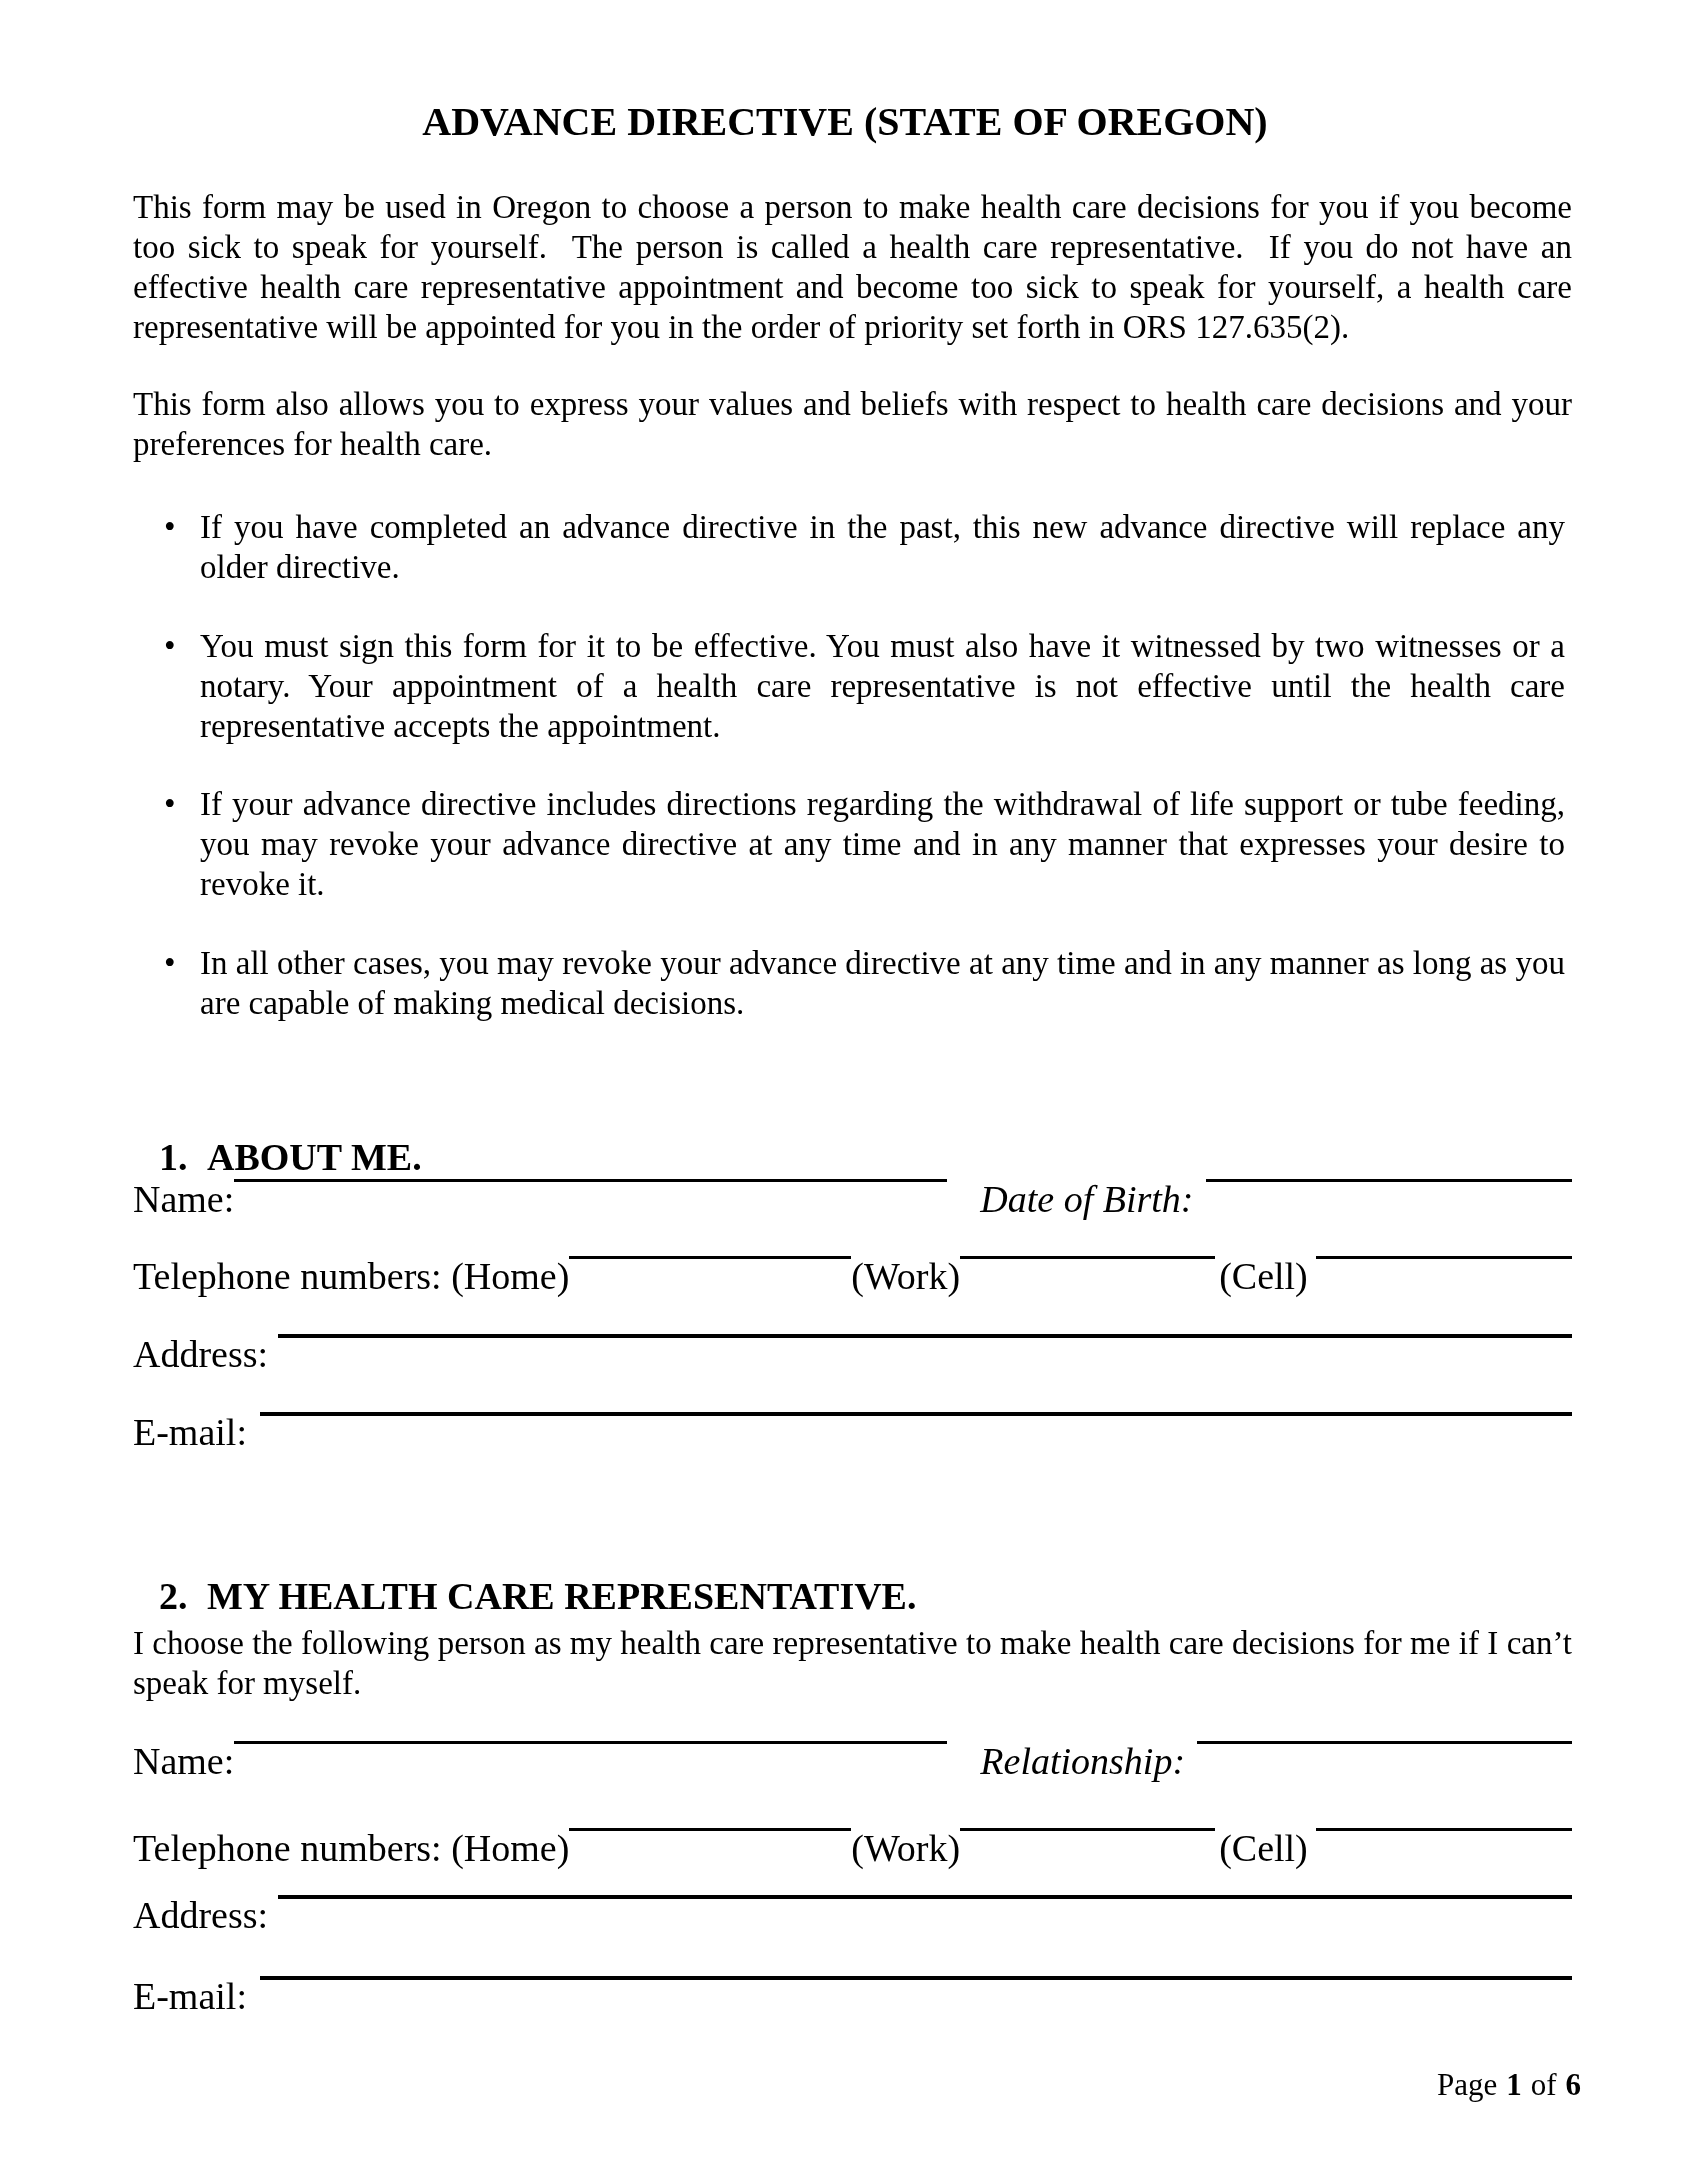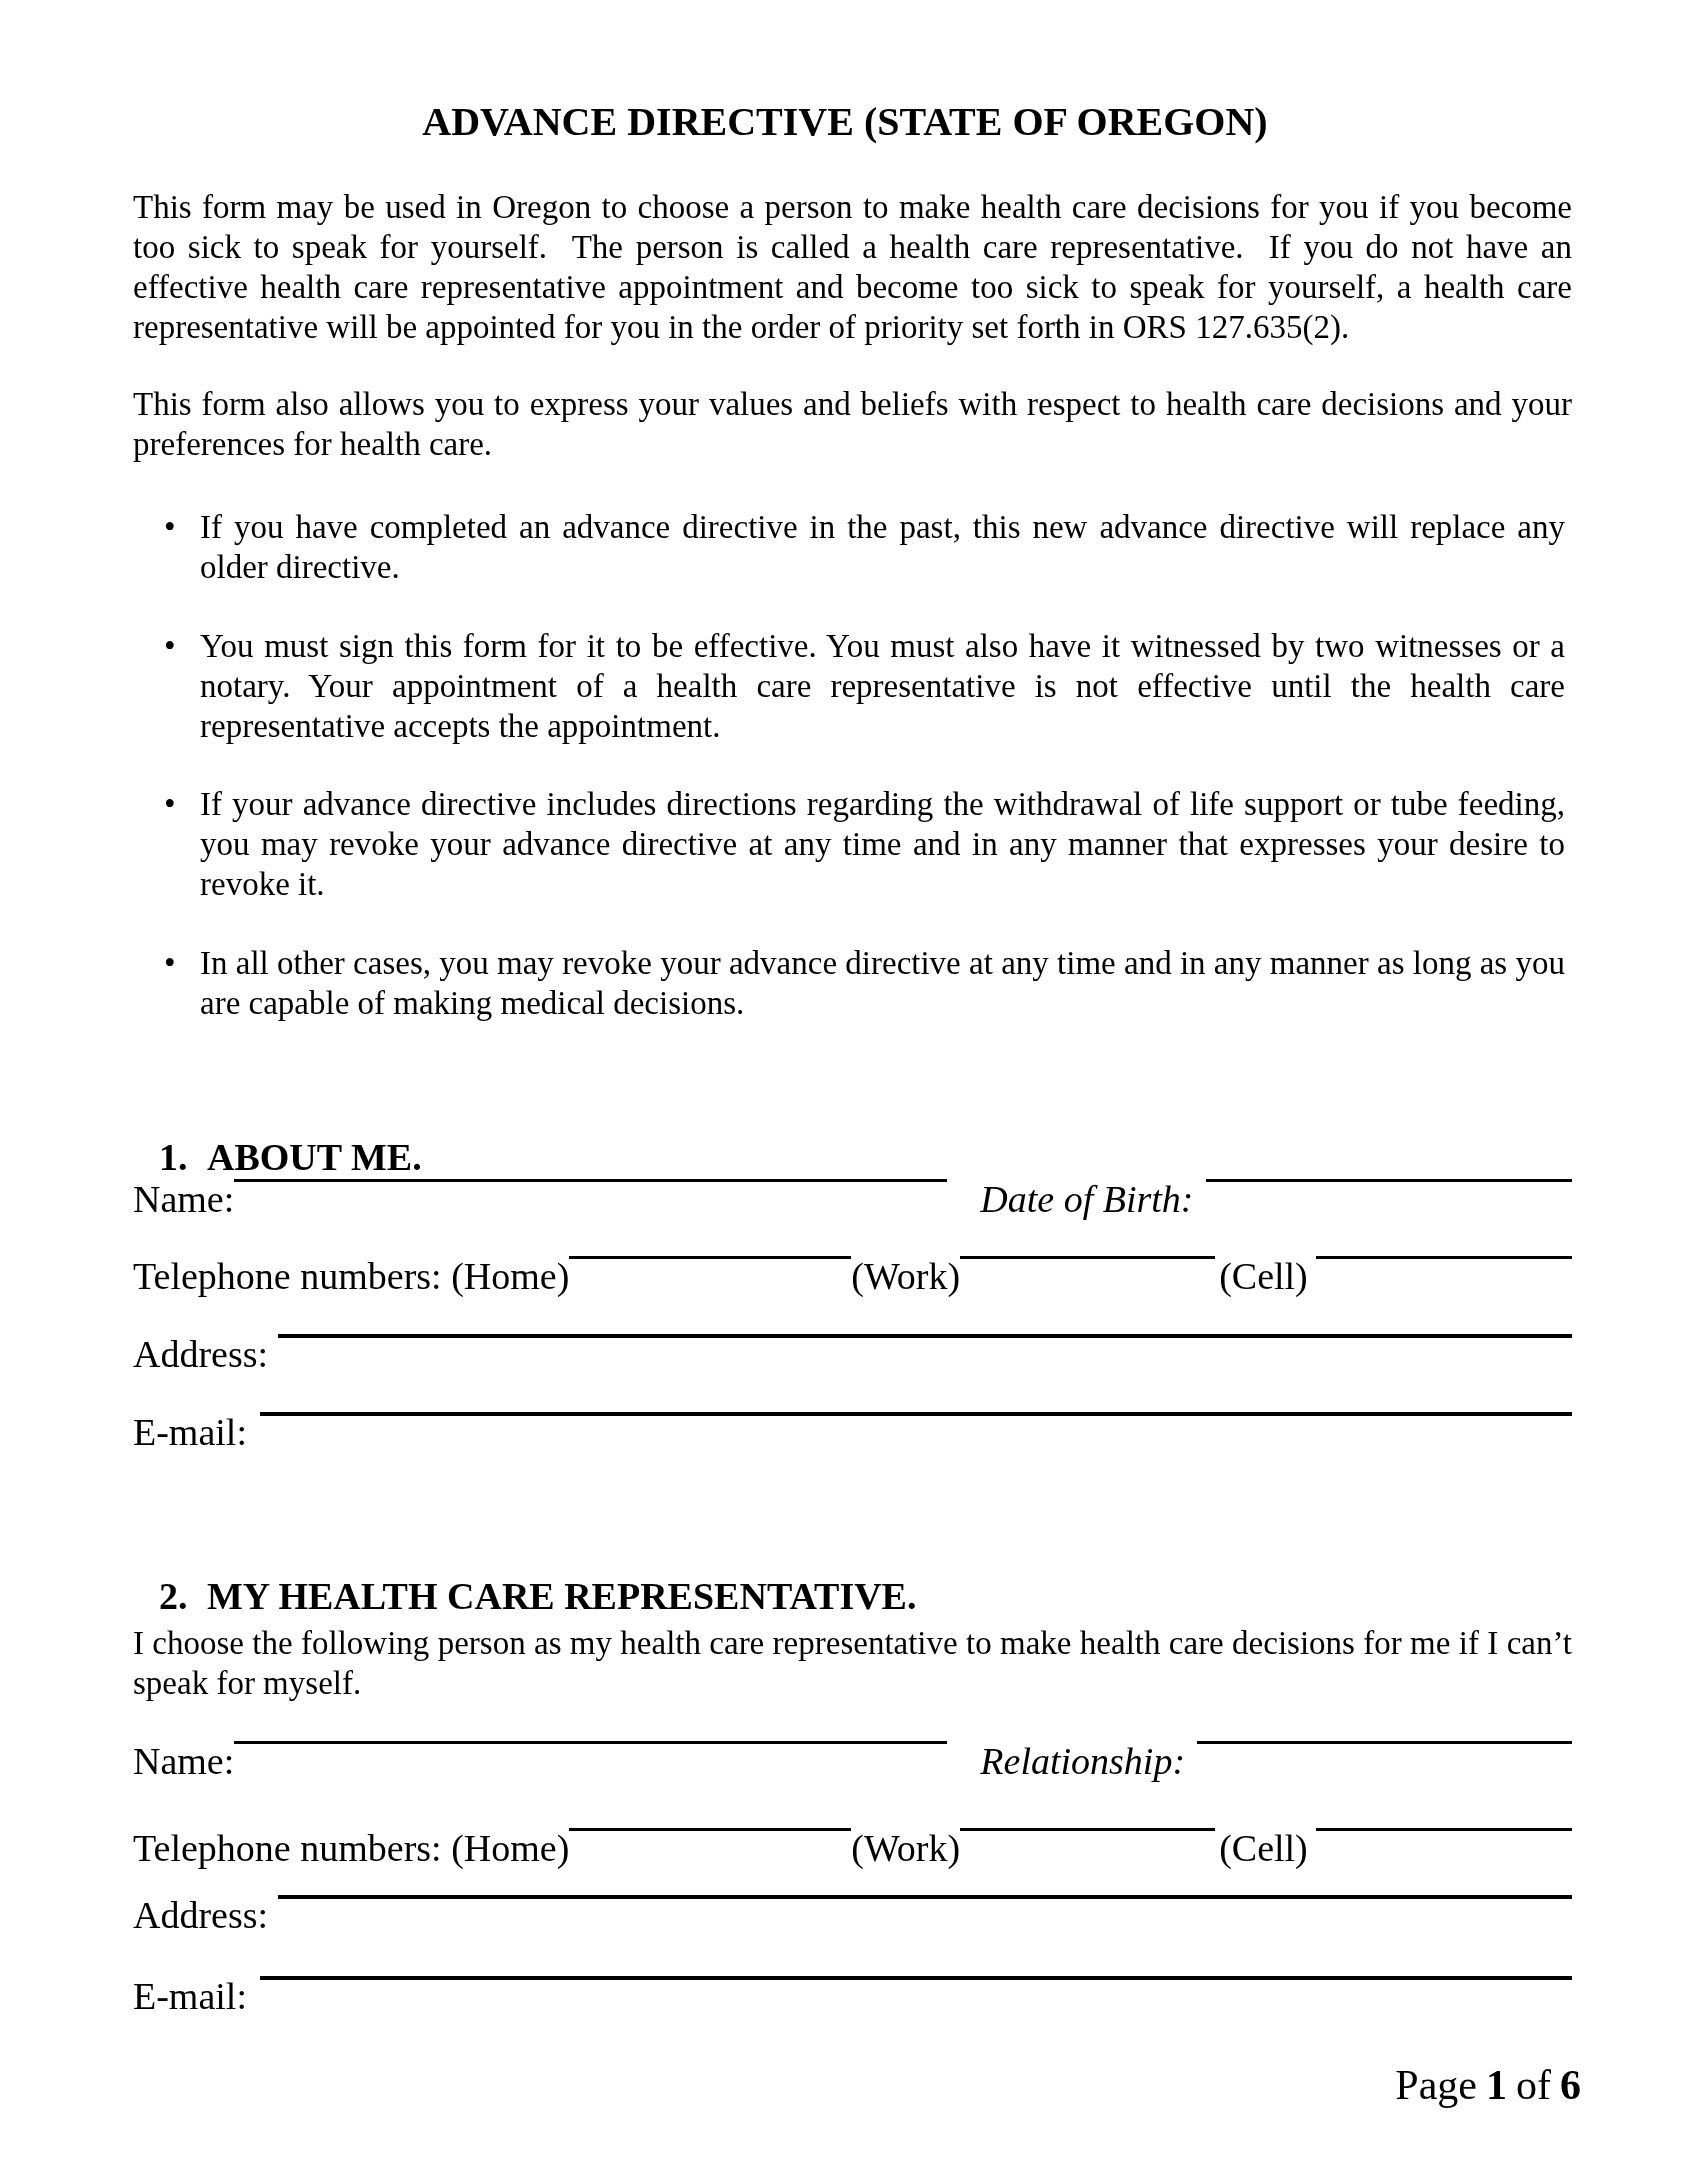--- a/index.html
+++ b/index.html
@@ -70,21 +70,21 @@
   .ml33{margin-left:33px;font-style:italic;}
   .ml12{margin-left:12px;}
   .ml10{margin-left:10px;}
   .ml13{margin-left:13px;}
   .ml8{margin-left:8px;}
   .ml4{margin-left:4px;}
   .r-name1{top:1179px;} .r-phone1{top:1256px;} .r-addr1{top:1334px;} .r-mail1{top:1412px;}
   .r-name2{top:1741px;} .r-phone2{top:1828px;} .r-addr2{top:1895px;} .r-mail2{top:1976px;}
   .footer{
     right:102px;top:2065px;
-    font-size:42px;line-height:40px;
+    font-size:31px;line-height:40px;
     white-space:pre;
   }
   .footer .num{font-weight:bold;}
   .sp{display:inline-block;width:9px;}
 </style>
 </head>
 <body>
 
 <div class="page">
 

